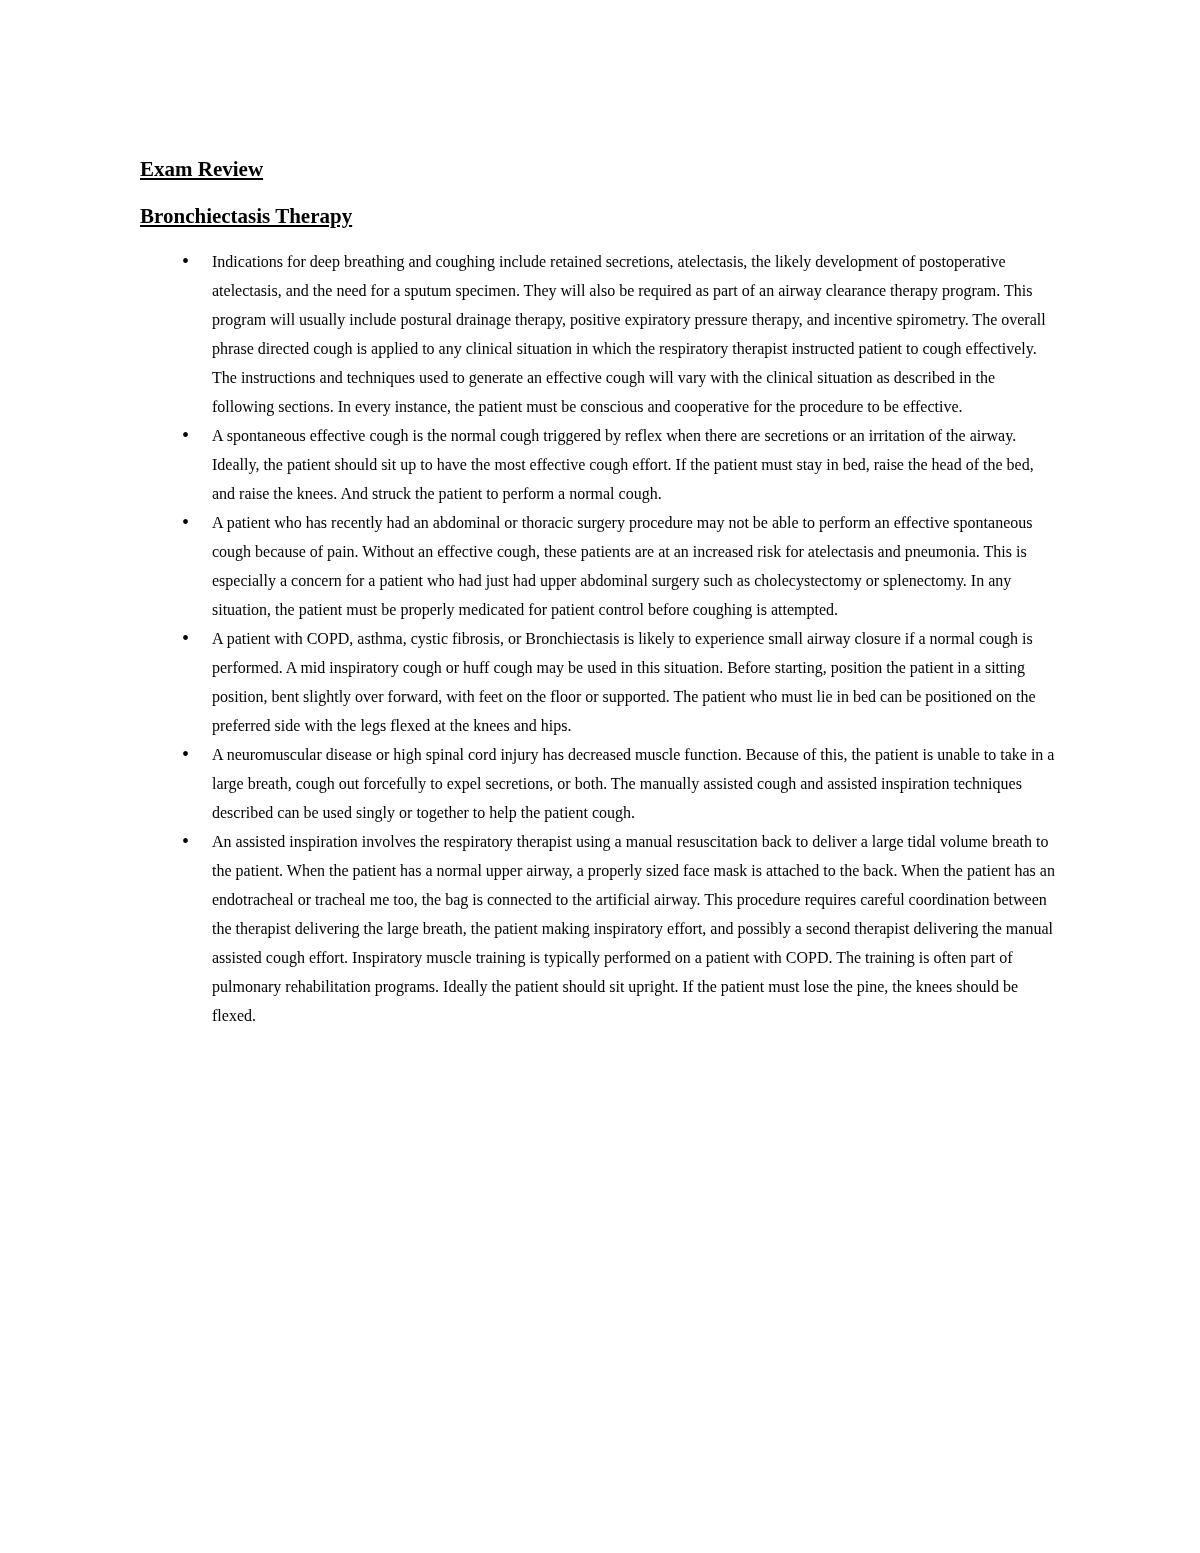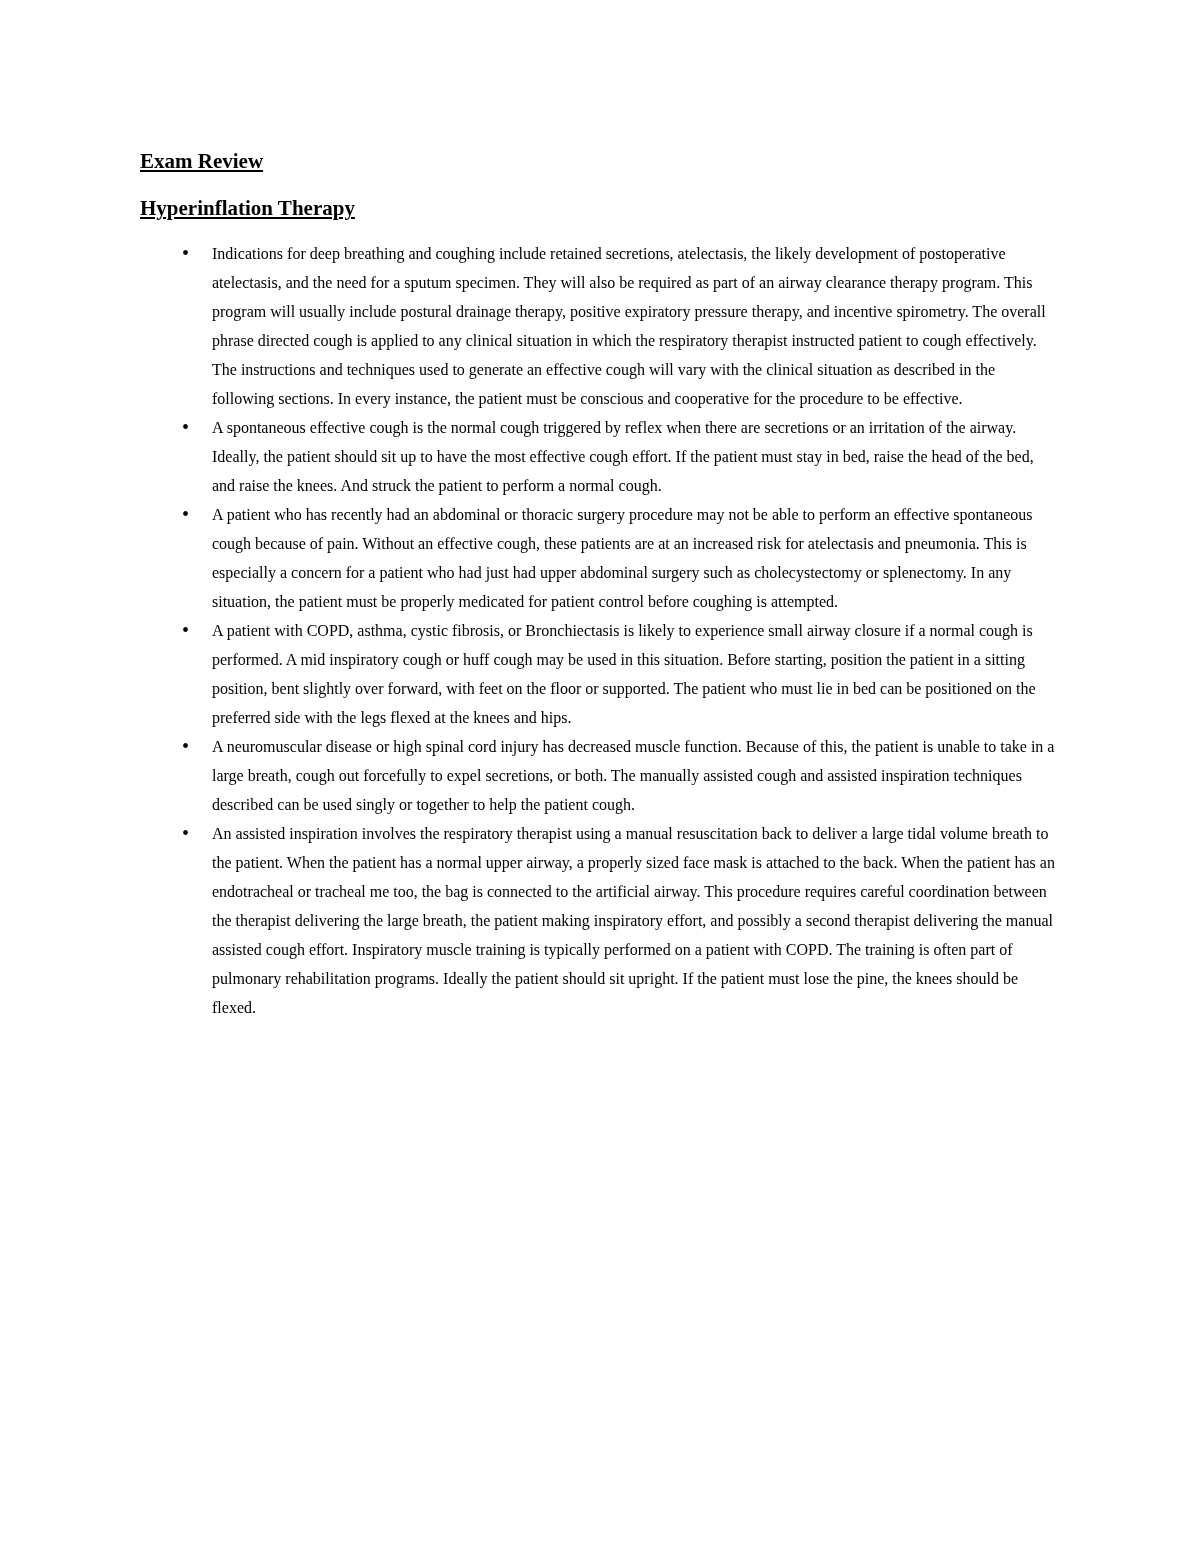--- a/index.html
+++ b/index.html
@@ -19,21 +19,21 @@
     width: 1200px;
     height: 1553px;
     padding: 143px 140px 0 140px;
     background: #ffffff;
   }
   .doc-title {
     font-size: 21px;
     font-weight: bold;
     text-decoration: underline;
     line-height: 29px;
-    margin: 4px 0 18px 0;
+    margin: 12px 0 18px 0;
   }
   .section-heading {
     font-size: 21px;
     font-weight: bold;
     text-decoration: underline;
     line-height: 29px;
     margin: 0 0 16px 0;
   }
   ul.bullets {
     list-style: none;
@@ -55,21 +55,21 @@
     top: 0;
     font-size: 20px;
     line-height: 29px;
   }
 </style>
 </head>
 <body>
 
 <div class="page">
   <h1 class="doc-title">Exam Review</h1>
-  <h2 class="section-heading">Hyperinflation Therapy</h2>
+  <h2 class="section-heading">Bronchiectasis Therapy</h2>
   <ul class="bullets">
       <li><span>Indications for deep breathing and coughing include retained secretions, atelectasis, the likely development of postoperative atelectasis, and the need for a sputum specimen. They will also be required as part of an airway clearance therapy program. This program will usually include postural drainage therapy, positive expiratory pressure therapy, and incentive spirometry. The overall phrase directed cough is applied to any clinical situation in which the respiratory therapist instructed patient to cough effectively. The instructions and techniques used to generate an effective cough will vary with the clinical situation as described in the following sections. In every instance, the patient must be conscious and cooperative for the procedure to be effective.</span></li>
       <li><span>A spontaneous effective cough is the normal cough triggered by reflex when there are secretions or an irritation of the airway. Ideally, the patient should sit up to have the most effective cough effort. If the patient must stay in bed, raise the head of the bed, and raise the knees. And struck the patient to perform a normal cough.</span></li>
       <li><span>A patient who has recently had an abdominal or thoracic surgery procedure may not be able to perform an effective spontaneous cough because of pain. Without an effective cough, these patients are at an increased risk for atelectasis and pneumonia. This is especially a concern for a patient who had just had upper abdominal surgery such as cholecystectomy or splenectomy. In any situation, the patient must be properly medicated for patient control before coughing is attempted.</span></li>
       <li><span>A patient with COPD, asthma, cystic fibrosis, or Bronchiectasis is likely to experience small airway closure if a normal cough is performed. A mid inspiratory cough or huff cough may be used in this situation. Before starting, position the patient in a sitting position, bent slightly over forward, with feet on the floor or supported. The patient who must lie in bed can be positioned on the preferred side with the legs flexed at the knees and hips.</span></li>
       <li><span>A neuromuscular disease or high spinal cord injury has decreased muscle function. Because of this, the patient is unable to take in a large breath, cough out forcefully to expel secretions, or both. The manually assisted cough and assisted inspiration techniques described can be used singly or together to help the patient cough.</span></li>
       <li><span>An assisted inspiration involves the respiratory therapist using a manual resuscitation back to deliver a large tidal volume breath to the patient. When the patient has a normal upper airway, a properly sized face mask is attached to the back. When the patient has an endotracheal or tracheal me too, the bag is connected to the artificial airway. This procedure requires careful coordination between the therapist delivering the large breath, the patient making inspiratory effort, and possibly a second therapist delivering the manual assisted cough effort. Inspiratory muscle training is typically performed on a patient with COPD. The training is often part of pulmonary rehabilitation programs. Ideally the patient should sit upright. If the patient must lose the pine, the knees should be flexed.</span></li>
     </ul>
 </div>
 

